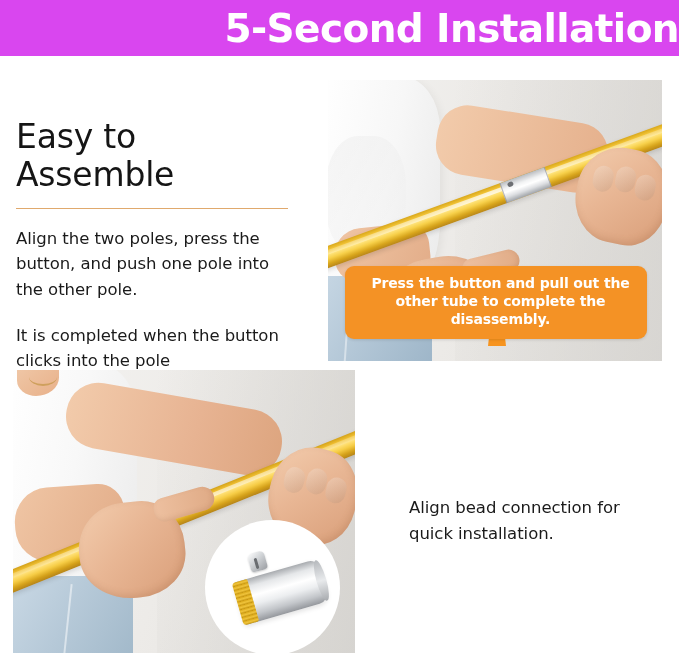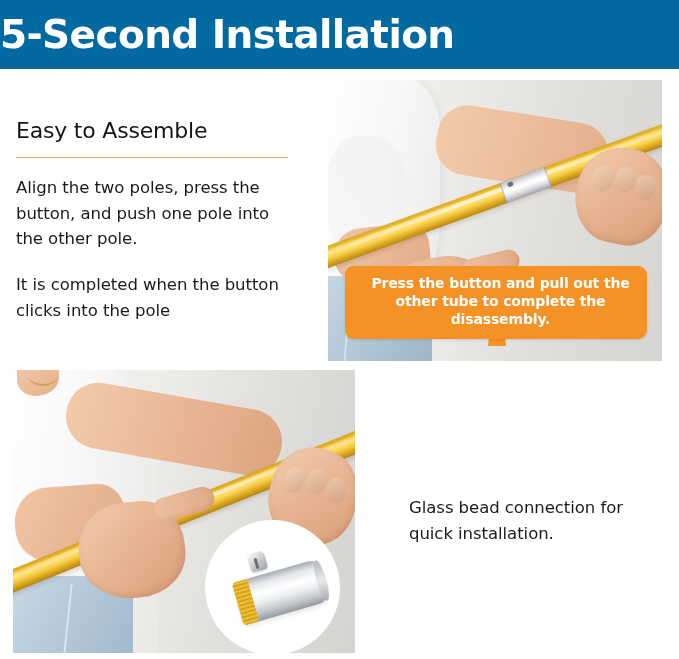--- a/index.html
+++ b/index.html
@@ -14,45 +14,45 @@
     overflow: hidden;
     font-family: "DejaVu Sans", sans-serif;
     color: #161616;
   }
 
   
   .banner {
     position: absolute;
     left: 0; top: 0;
     width: 679px;
-    height: 69px;
-    background: #0369a1;
+    height: 56px;
+    background: #d946ef;
     display: flex;
     align-items: center;
-    justify-content: flex-start;
+    justify-content: flex-end;
   }
   .banner-title {
     font-family: "DejaVu Sans", sans-serif;
     font-weight: 700;
     font-size: 39px;
     letter-spacing: -0.6px;
     color: #ffffff;
     white-space: nowrap;
     line-height: 1;
   }
 
   
   .left-col {
     position: absolute;
     left: 16px;
     top: 118px;
     width: 286px;
   }
   .section-heading {
-    font-size: 22px;
+    font-size: 33px;
     font-weight: 400;
     line-height: 1.15;
     color: #151515;
     margin: 0;
     letter-spacing: -0.2px;
   }
   .heading-rule {
     width: 272px;
     height: 1px;
     background: #e0a96d;
@@ -495,13 +495,13 @@
   <div class="inset-circle">
     <div class="inset-cyl">
       <div class="inset-cyl-cap"></div>
       <div class="inset-cyl-end"></div>
     </div>
     <div class="inset-bead"></div>
     <div class="inset-bead-slot"></div>
   </div>
 </div>
 
-<p class="bottomright-text">Glass bead connection for quick installation.</p>
+<p class="bottomright-text">Align bead connection for quick installation.</p>
 
 </body></html>

